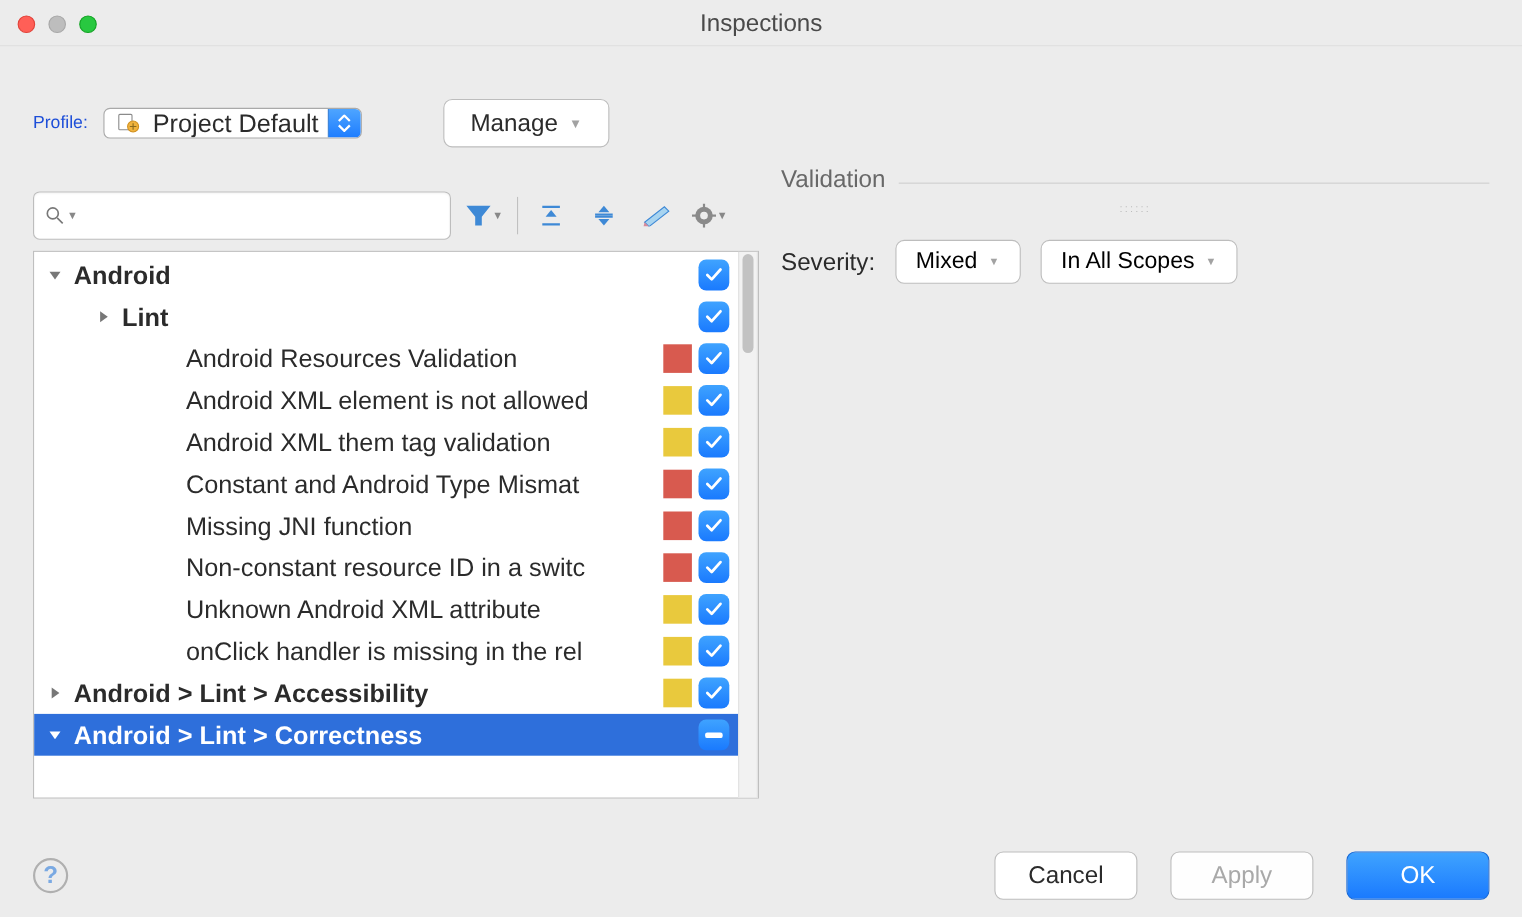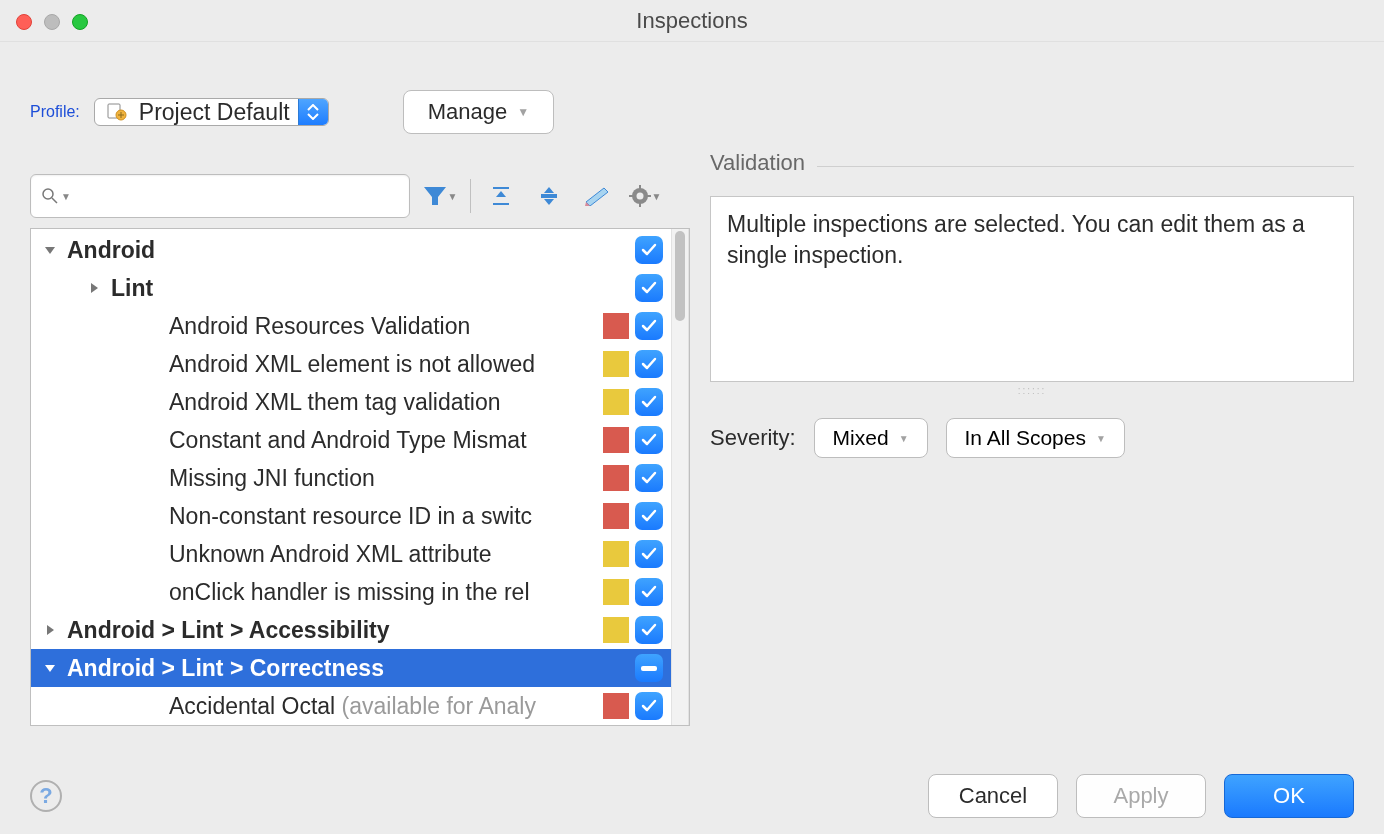--- a/index.html
+++ b/index.html
@@ -183,21 +183,21 @@
 .help-circle {
   width: 32px; height: 32px; border: 2px solid #b0b0b0; border-radius: 50%;
   display: flex; align-items: center; justify-content: center;
   color: #7aa9e2; font-size: 22px; font-weight: 600;
 }
 .bottom-bar .spacer { flex: 1; }
 .btn {
   height: 44px; min-width: 130px; padding: 0 26px;
   border-radius: 8px; font-size: 22px;
   border: 1px solid #bdbdbd; background: #fff; color: #2b2b2b;
-  margin-left: 18px;
+  margin-left: 30px;
 }
 .btn.disabled { color: #a9a9a9; background: #fefefe; }
 .btn.primary {
   background: linear-gradient(#3fa3ff, #1a7afe);
   color: #fff; border: 1px solid #1668d6;
   font-weight: 500;
 }
 </style>
 </head>
 <body>
@@ -430,44 +430,32 @@
               <svg width="12" height="12" viewBox="0 0 12 12">
                 <path d="M1 3 L11 3 L6 10 Z" fill="#fff"></path>
               </svg>
             </span>
             <span style="width: 8px;"></span>
             <span class="txt">Android &gt; Lint &gt; Correctness</span>
             <span class="cb mixed">
               <span class="dash"></span>
             </span>
           </div>
-          <div class="tree-row ind-2">
-            <span class="disclosure"></span>
-            <span style="width: 8px;"></span>
-            <span class="txt">Accidental Octal <span class="hint">(available for Analy</span></span>
-            <span class="swatch sw-red"></span>
-            <span class="cb">
-              <svg width="18" height="18" viewBox="0 0 18 18">
-                <path d="M3 9 L7 13 L15 4" fill="none" stroke="#fff" stroke-width="2.5" stroke-linecap="round" stroke-linejoin="round"></path>
-              </svg>
-            </span>
-          </div>
         </div>
       <div class="scroll-track">
         <div class="scroll-thumb"></div>
       </div>
     </div>
   </div>
 
   <div class="right-panel">
     <div class="desc-header">
       <span class="desc-label">Validation</span>
       <div class="desc-hr"></div>
     </div>
-    <div class="desc-box">Multiple inspections are selected. You can edit them as a single inspection.</div>
     <div class="resize-grip">
         <span class="dots">::::::</span>
       </div>
     <div class="severity-row">
       <span class="severity-label">Severity:</span>
       <button class="pill-btn">
         <span>Mixed</span>
         <span class="chev">▼</span>
       </button>
       <button class="pill-btn">

